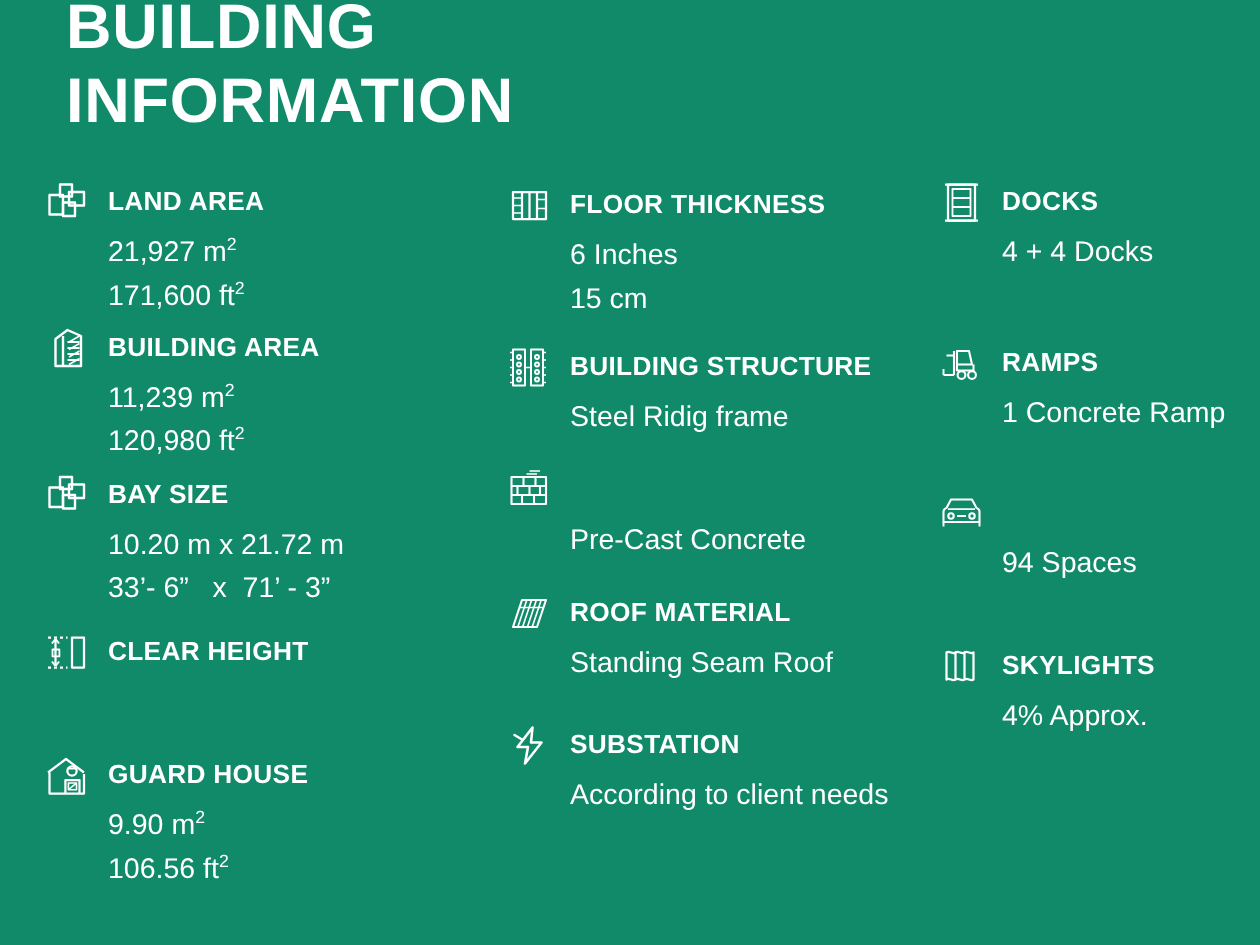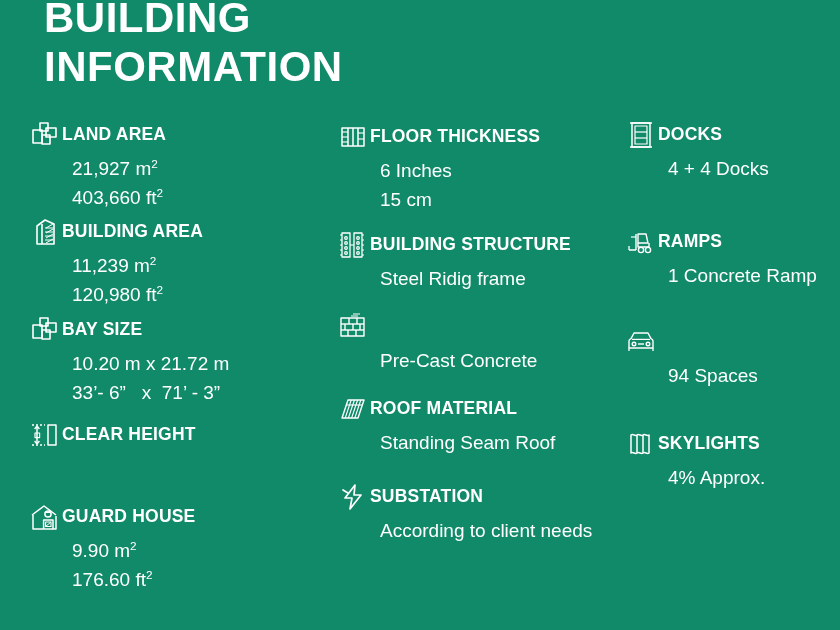--- a/index.html
+++ b/index.html
@@ -53,20 +53,21 @@
 
   
   .item {
     position: absolute;
     left: 0;
     display: block;
   }
   .item-head {
     display: flex;
     align-items: center;
+    gap: 10px;
     min-height: 34px;
   }
   .ico {
     flex: 0 0 auto;
     width: 34px;
     height: 34px;
     display: flex;
     align-items: center;
     justify-content: center;
   }
@@ -119,21 +120,21 @@
             <rect x="4" y="11" width="9" height="13"></rect>
             <rect x="11" y="4" width="8" height="8"></rect>
             <rect x="17" y="9" width="10" height="9"></rect>
             <rect x="13" y="16" width="8" height="9"></rect>
           </svg>
         </span>
         <span class="label">LAND AREA</span>
       </div>
       <div class="values">
         <div class="val"><span>21,927 m</span><sup>2</sup></div>
-        <div class="val"><span>403,660 ft</span><sup>2</sup></div>
+        <div class="val"><span>171,600 ft</span><sup>2</sup></div>
       </div>
     </div>
 
     <div class="item" style="top:215px">
       <div class="item-head">
         <span class="ico">
           <svg viewBox="0 0 32 32" fill="none" stroke="#ffffff" stroke-width="1.6" stroke-linejoin="round">
             <path d="M8 10 L16 4 L25 8 L25 28 L8 28 Z"></path>
             <line x1="13" y1="8" x2="13" y2="28"></line>
             <path d="M16 12 L24 12 M16 16 L24 16 M16 20 L24 20 M16 24 L24 24" stroke-width="1.2"></path>
@@ -192,21 +193,21 @@
             <path d="M15.8 11.4 L22.2 11.4" stroke-width="1.2"></path>
             <path d="M14.6 28 L14.6 19 L24 19 L24 28"></path>
             <path d="M16.6 21 L22 21 L22 25.5 L16.6 25.5 Z" stroke-width="1.1"></path>
             <path d="M16.9 25.2 L21.7 21.3" stroke-width="1"></path>
           </svg>
         </span>
         <span class="label">GUARD HOUSE</span>
       </div>
       <div class="values">
         <div class="val"><span>9.90 m</span><sup>2</sup></div>
-        <div class="val"><span>176.60 ft</span><sup>2</sup></div>
+        <div class="val"><span>106.56 ft</span><sup>2</sup></div>
       </div>
     </div>
   </div>
 
   <div class="col col-2">
 
     <div class="item" style="top:120px">
       <div class="item-head">
         <span class="ico">
           <svg viewBox="0 0 32 32" fill="none" stroke="#ffffff" stroke-width="1.5" stroke-linejoin="round">

